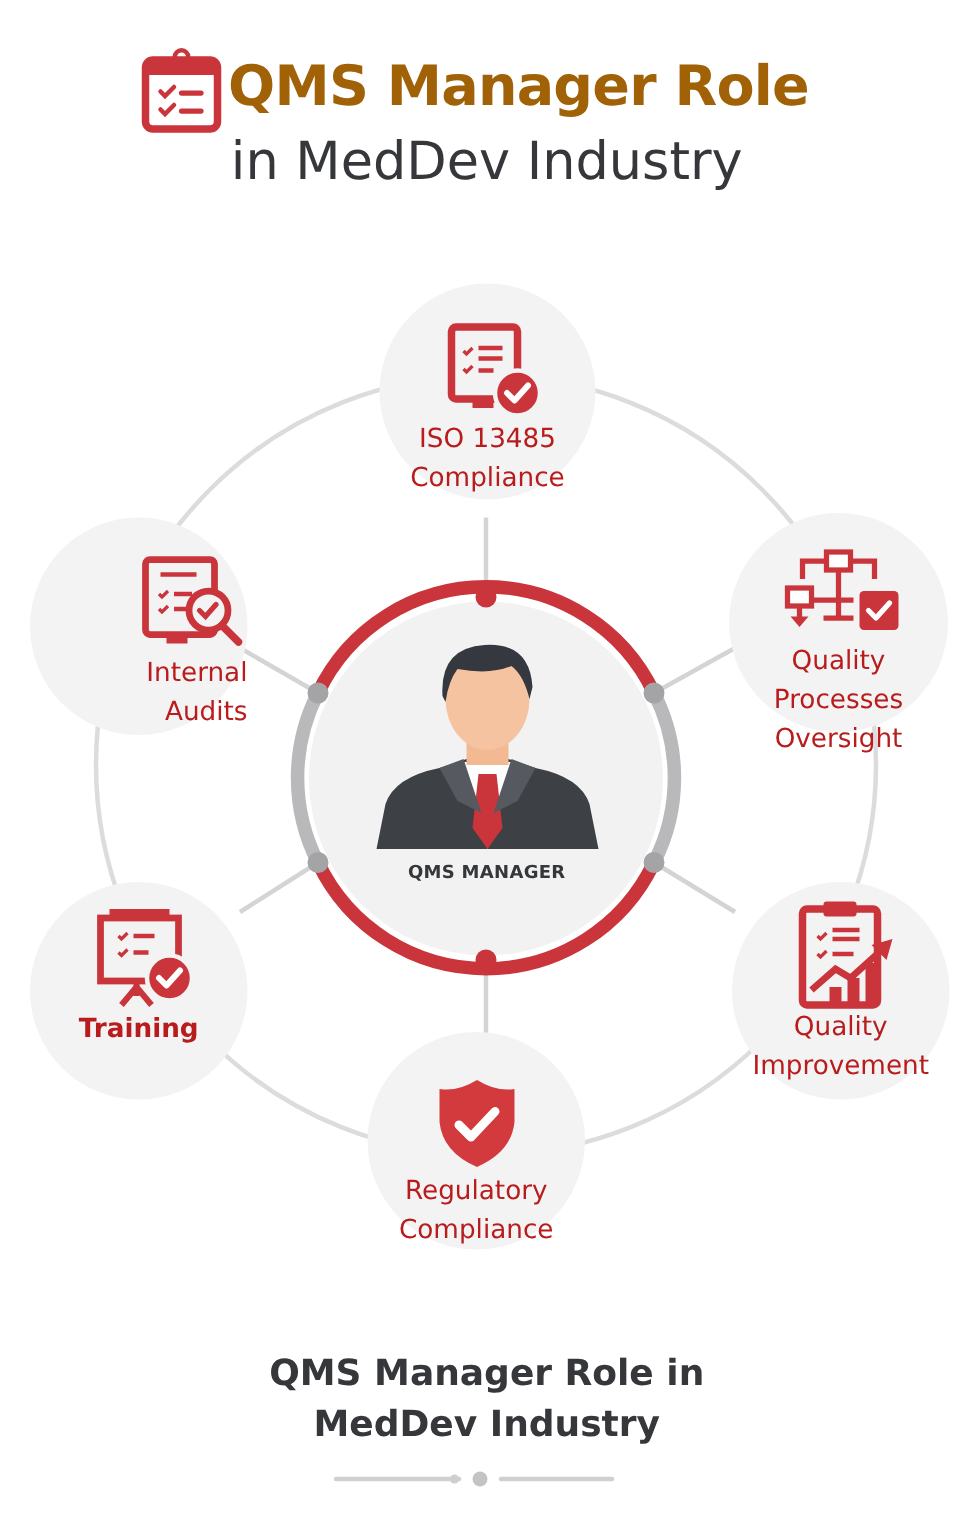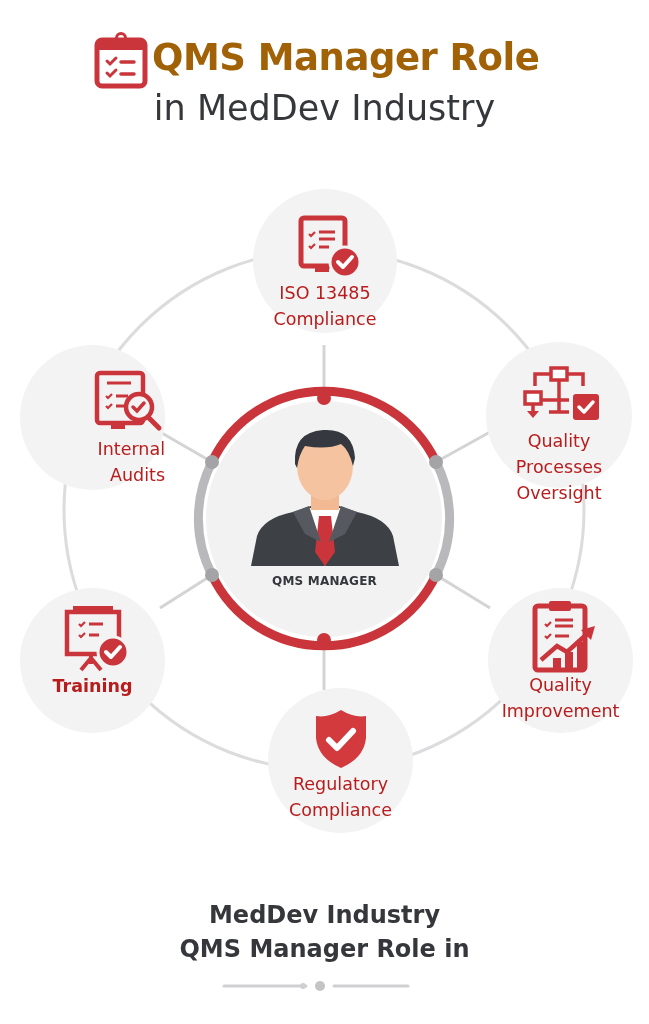--- a/index.html
+++ b/index.html
@@ -167,34 +167,34 @@
       <rect x="46" y="56" width="8" height="18" fill="#c9353a"></rect>
       <rect x="58" y="46" width="8" height="28" fill="#c9353a"></rect>
       <path d="M22 64 L38 50 L48 56 L68 38" fill="none" stroke="#c9353a" stroke-width="4.5"></path>
       <path d="M62 34 L76 30 L72 44 Z" fill="#c9353a"></path>
     </svg>
   </div>
   <div class="node-label" style="margin-top:-4px;">Quality</div>
   <div class="node-label">Improvement</div>
 </div>
 
-<div class="node" style="left:268px; top:688px; width:145px; height:145px;">
+<div class="node" style="left:245px; top:688px; width:145px; height:145px;justify-content:flex-end;">
   <div class="node-icon" style="margin-top:18px; height:66px;">
     <svg width="66" height="66" viewBox="0 0 66 66">
       <path d="M33 4 Q46 12 58 10 L58 32 Q56 52 33 62 Q10 52 8 32 L8 10 Q20 12 33 4 Z" fill="#d23a3e"></path>
       <path d="M21 34 l8 8 l16 -17" fill="none" stroke="#ffffff" stroke-width="6" stroke-linecap="round" stroke-linejoin="round"></path>
     </svg>
   </div>
   <div class="node-label" style="margin-top:-1px;">Regulatory</div>
   <div class="node-label">Compliance</div>
 </div>
 
 <div class="footer-title">
+  <div>QMS Manager Role in</div>
   <div>MedDev Industry</div>
-  <div>QMS Manager Role in</div>
 </div>
 <svg class="abs" style="left:220px; top:978px;" width="200" height="16" viewBox="0 0 200 16">
   <line x1="4" y1="8" x2="86" y2="8" stroke="#d0d0d2" stroke-width="3" stroke-linecap="round"></line>
   <circle cx="83" cy="8" r="0" fill="#cfcfd1"></circle>
   <circle cx="83" cy="8" r="0"></circle>
   <circle cx="83" cy="8" r="0"></circle>
   <circle cx="83" cy="8" r="0"></circle>
   <circle cx="83" cy="8" r="0"></circle>
   <circle cx="83" cy="8" r="0"></circle>
   <circle cx="83" cy="8" r="0"></circle>

